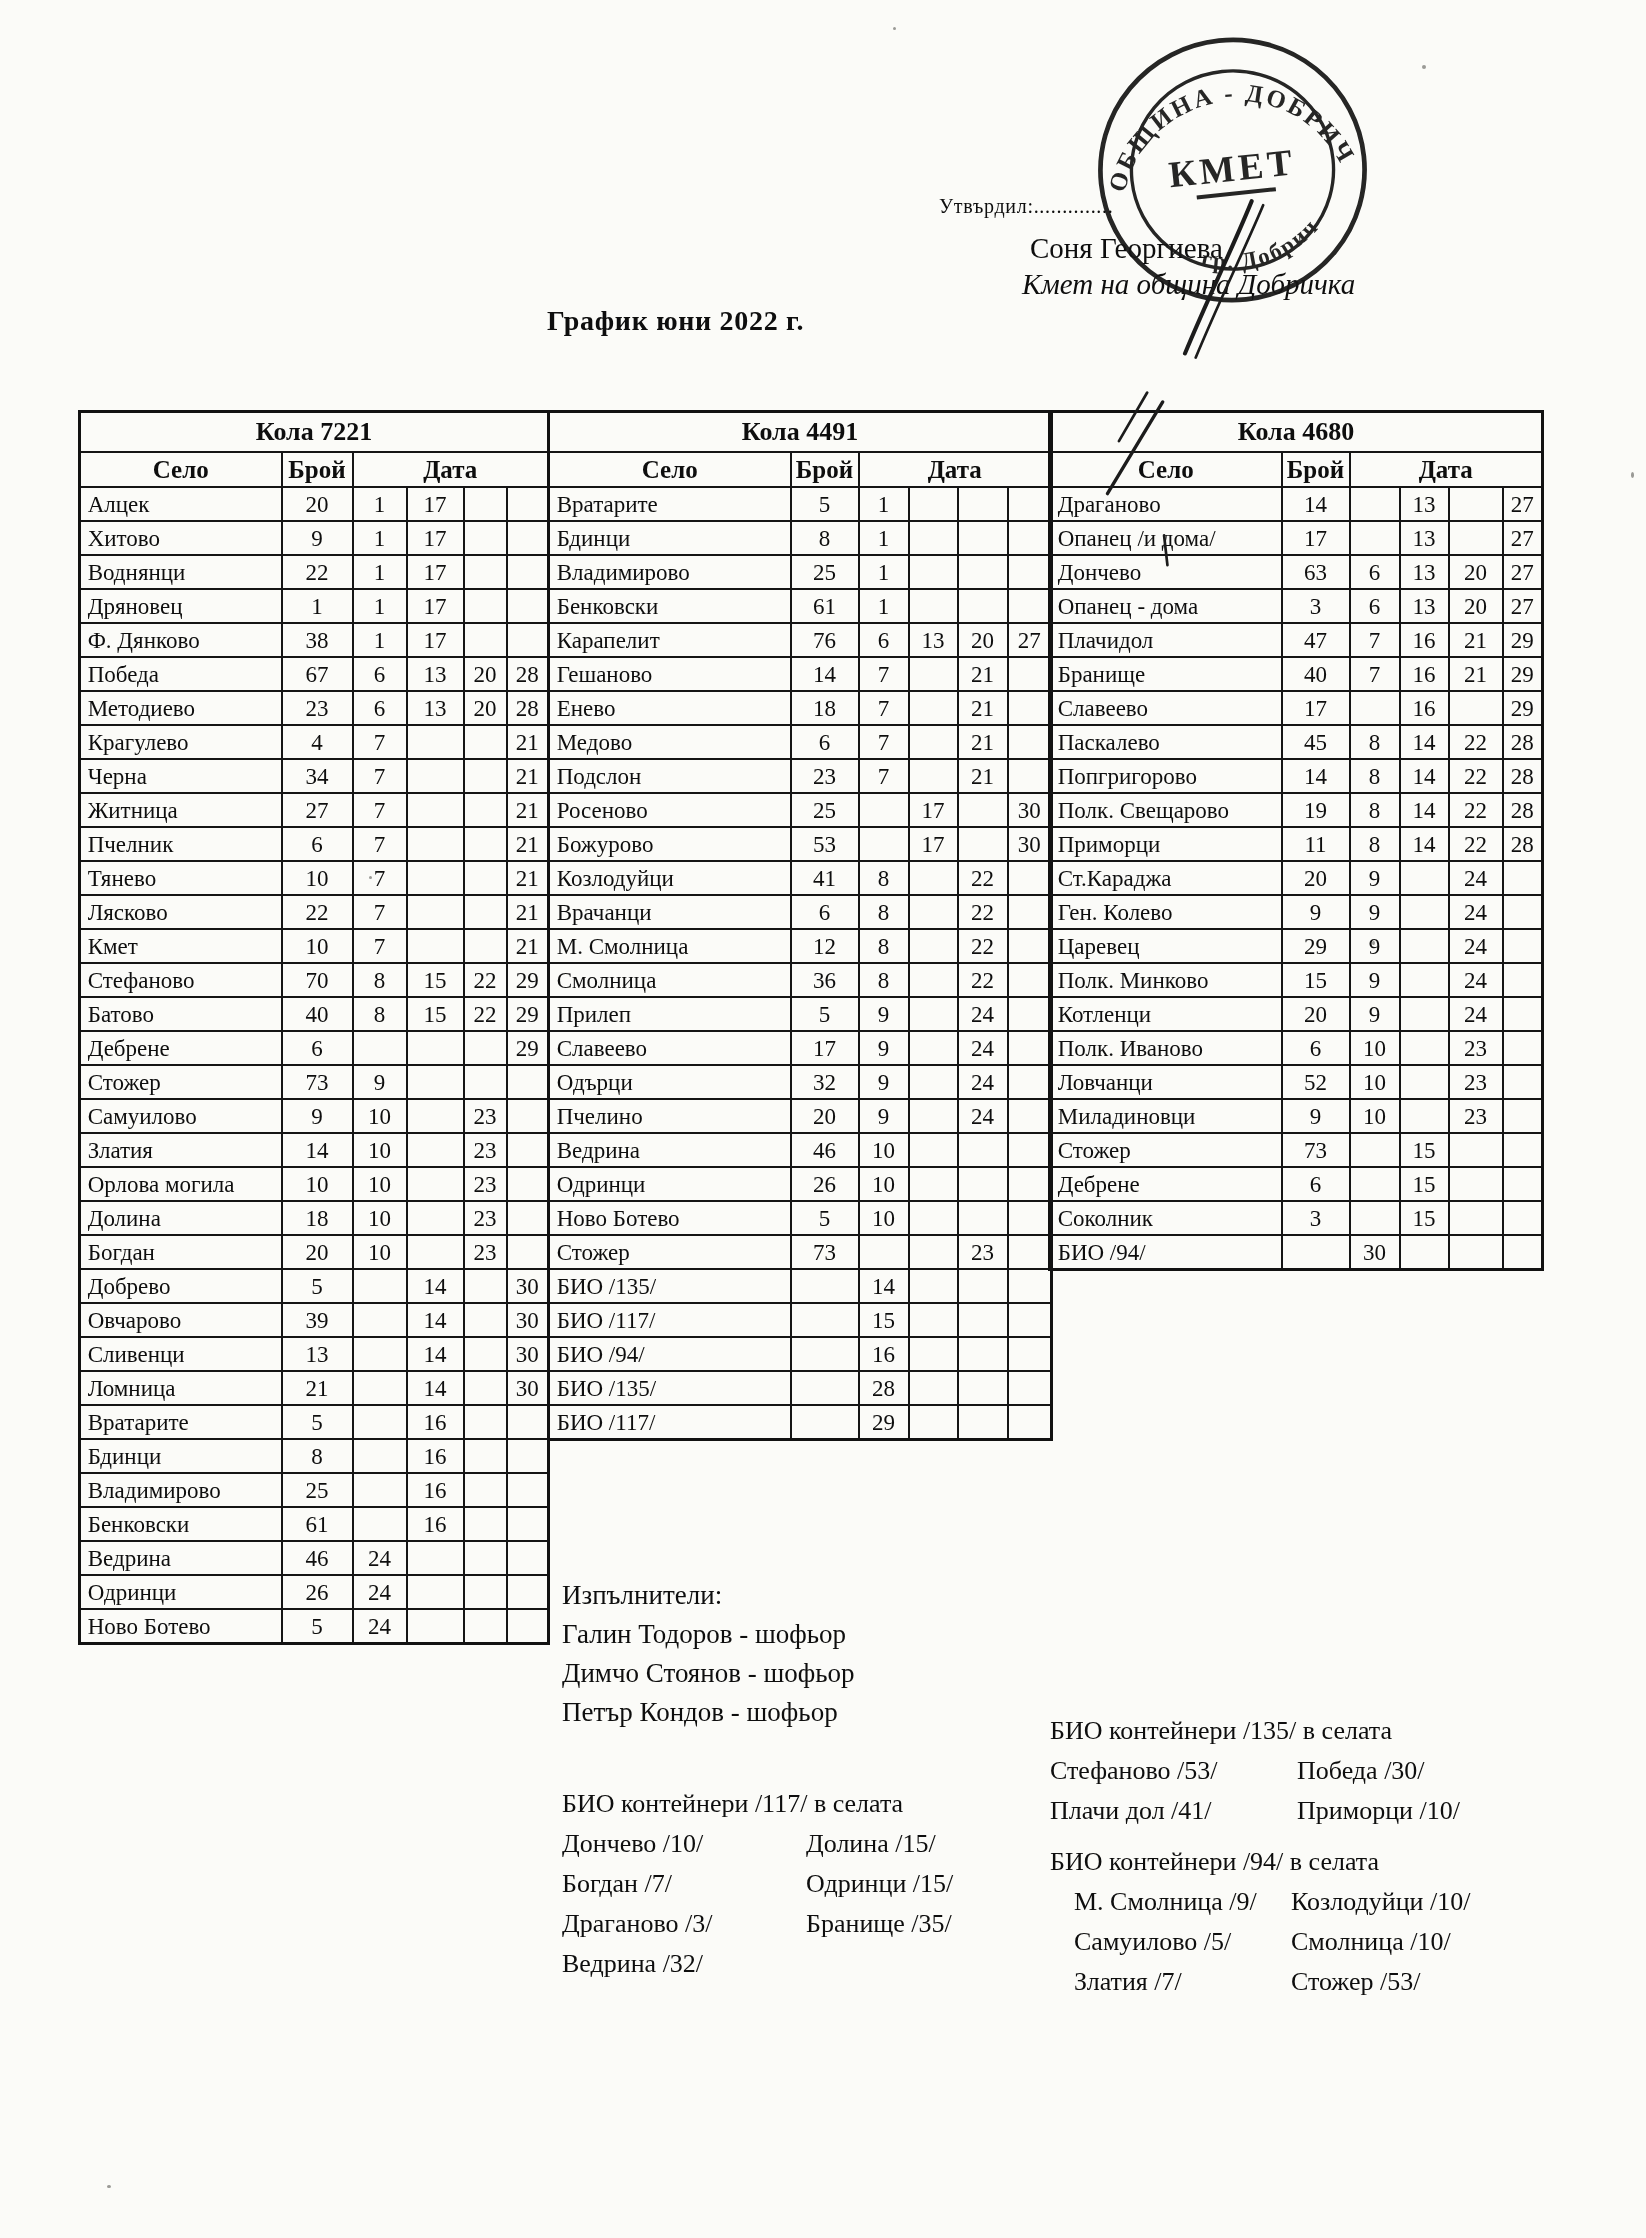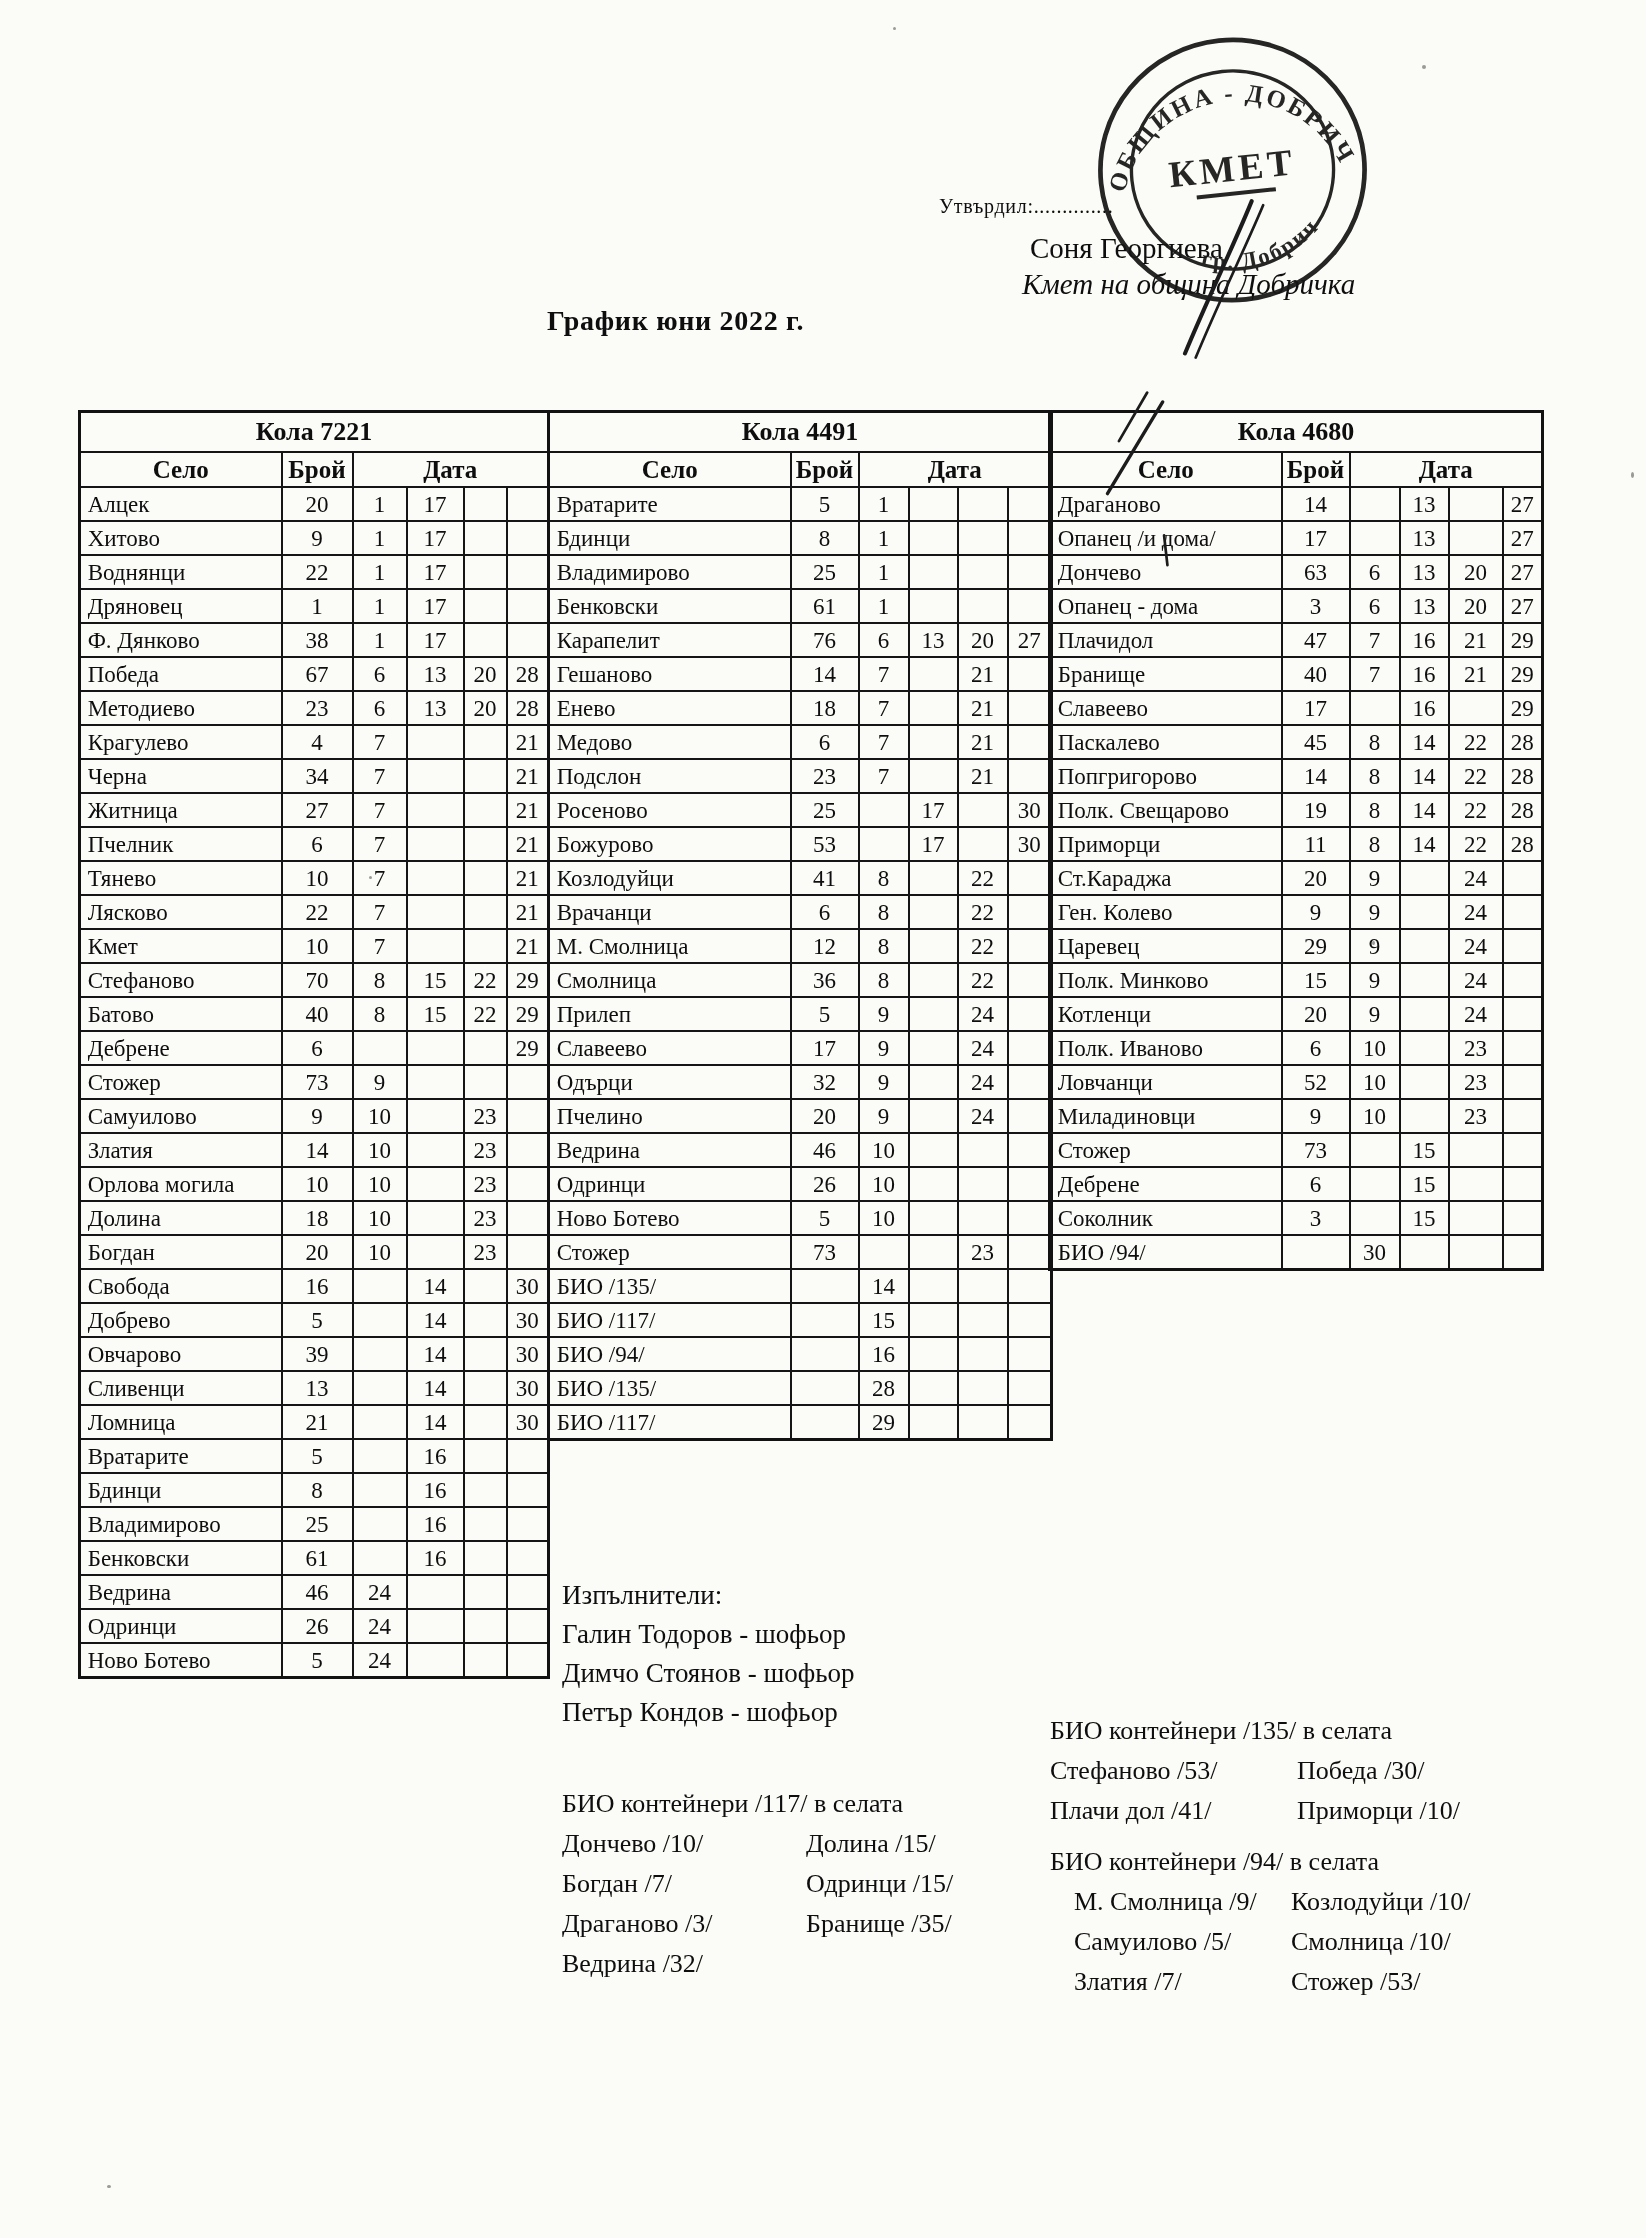--- a/index.html
+++ b/index.html
@@ -284,28 +284,20 @@
           </tr>
           <tr>
             <td class="v">Богдан</td>
             <td class="c">20</td>
             <td class="d">10</td>
             <td class="d"></td>
             <td class="d">23</td>
             <td class="d"></td>
           </tr>
           <tr>
-            <td class="v">Свобода</td>
-            <td class="c">16</td>
-            <td class="d"></td>
-            <td class="d">14</td>
-            <td class="d"></td>
-            <td class="d">30</td>
-          </tr>
-          <tr>
             <td class="v">Добрево</td>
             <td class="c">5</td>
             <td class="d"></td>
             <td class="d">14</td>
             <td class="d"></td>
             <td class="d">30</td>
           </tr>
           <tr>
             <td class="v">Овчарово</td>
             <td class="c">39</td>

